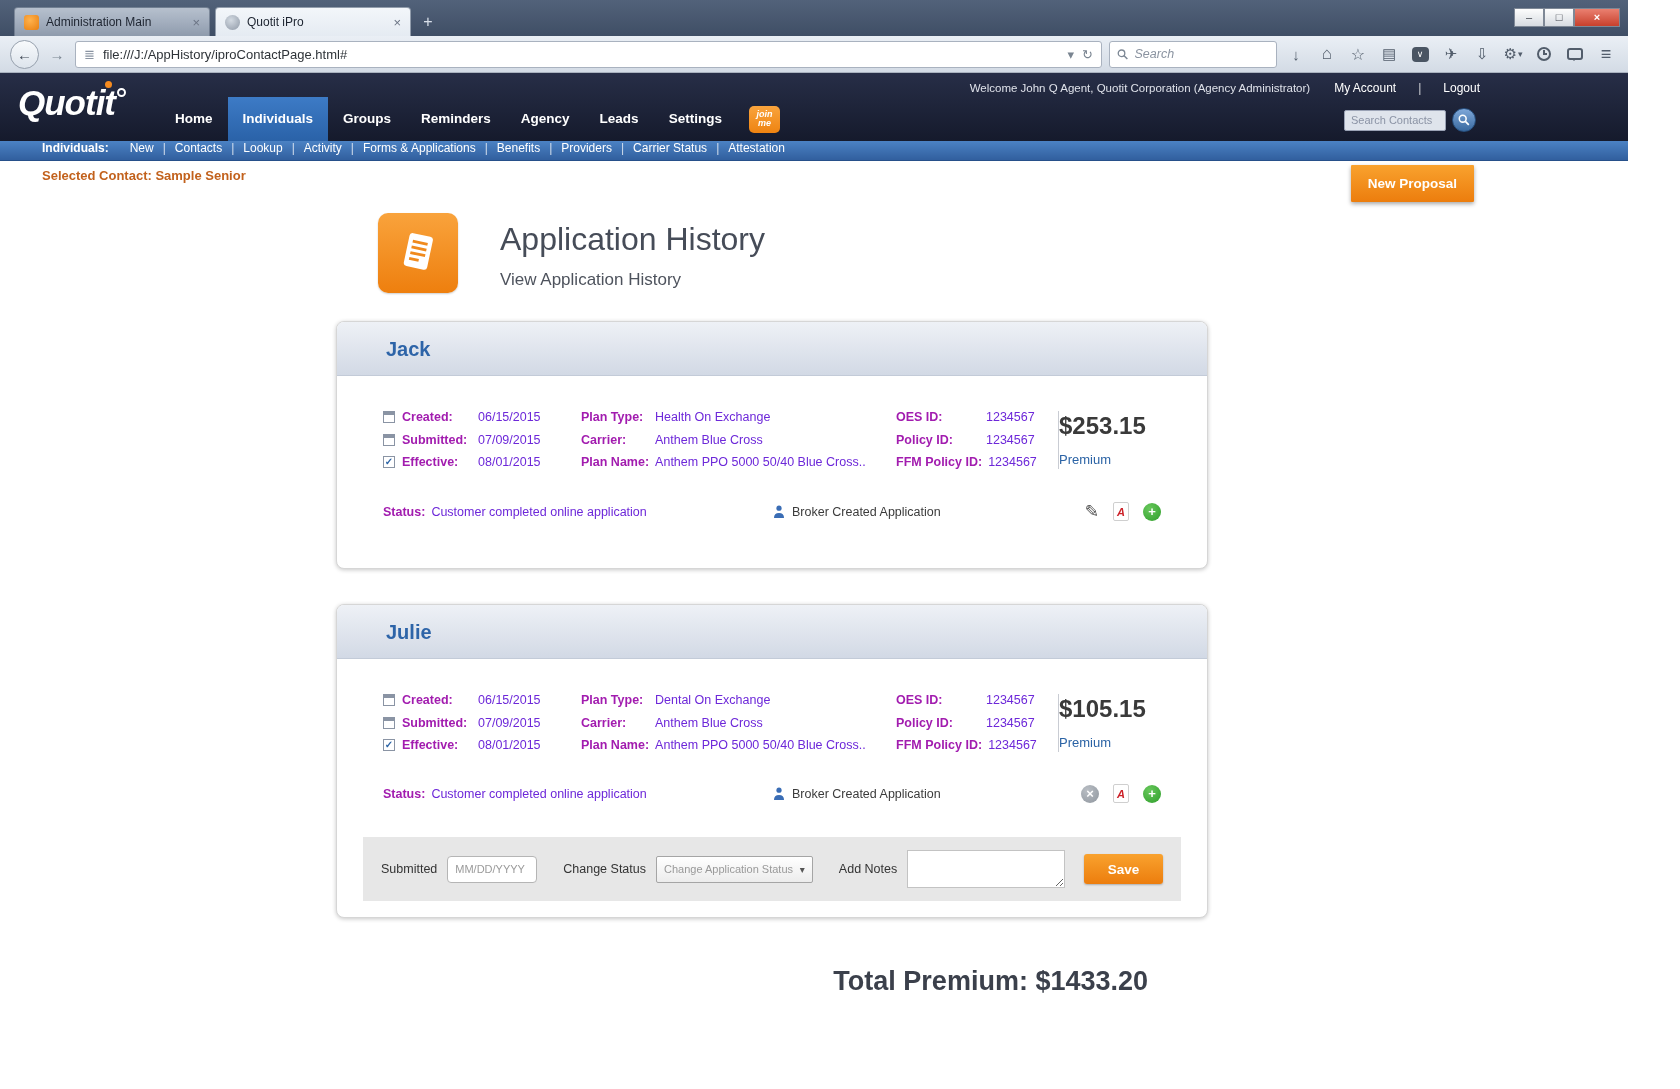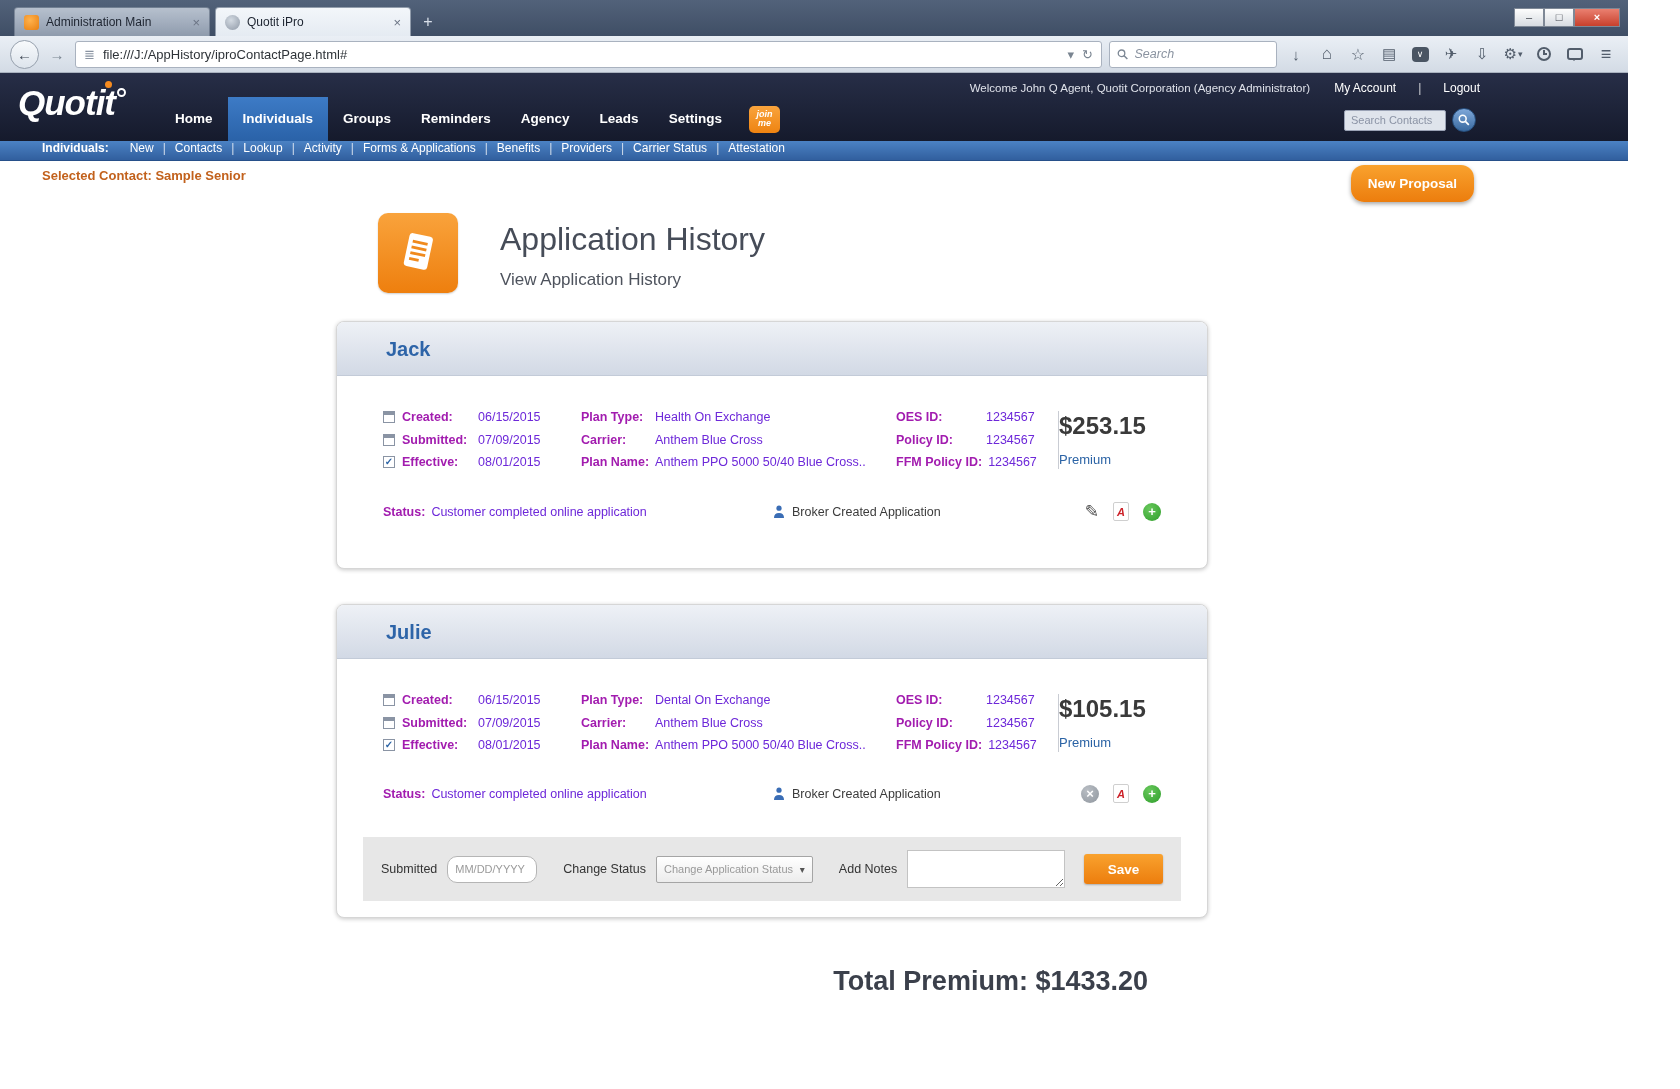--- a/index.html
+++ b/index.html
@@ -60,21 +60,21 @@
   .hdr-search input{width:102px;height:21px;background:#dfe4ec;border:1px solid #9aa2b5;border-radius:2px;padding:0 6px;font-size:11px;font-family:inherit;color:#3c4350;outline:none}
   .hdr-search input::placeholder{color:#8b93a5}
   .hdr-search-btn{width:24px;height:24px;border-radius:50%;background:linear-gradient(#7fa8d9,#39699f);border:1px solid #27507f;display:flex;align-items:center;justify-content:center;cursor:pointer}
 
   .subnav{height:20px;background:linear-gradient(#4b82c4,#315f9e);border-bottom:1px solid #27508a;display:flex;padding-left:42px;font-size:12px;color:#fff;flex:none}
   .subnav-label{font-weight:bold;margin-right:12px}
   .subitem{color:#fff;text-decoration:none;padding:0 9px;cursor:pointer;white-space:nowrap}
 
   .context-row{position:relative;height:44px;flex:none}
   .selected-contact{position:absolute;left:42px;top:7px;font-size:13px;font-weight:bold;color:#c2611c}
-  .new-proposal{position:absolute;right:154px;top:4px;height:37px;padding:0 17px;border:none;border-radius:13px;background:linear-gradient(#f9a22e,#ec7d0d);color:#fff;font-size:13.5px;font-weight:bold;font-family:inherit;box-shadow:0 2px 4px rgba(0,0,0,.35);cursor:pointer}
+  .new-proposal{position:absolute;right:154px;top:4px;height:37px;padding:0 17px;border:none;border-radius:1px;background:linear-gradient(#f9a22e,#ec7d0d);color:#fff;font-size:13.5px;font-weight:bold;font-family:inherit;box-shadow:0 2px 4px rgba(0,0,0,.35);cursor:pointer}
 
   
   .content{width:872px;margin-left:336px}
   .page-head{display:flex;gap:42px;padding-top:8px;margin-bottom:28px}
   .app-icon{margin-left:42px;width:80px;height:80px;border-radius:10px;background:linear-gradient(#f9a33c,#ee7f0e);display:flex;align-items:center;justify-content:center;flex:none;box-shadow:0 1px 2px rgba(0,0,0,.2)}
   .page-head h1{font-size:32px;font-weight:400;color:#464c58;padding-top:8px}
   .subtitle{margin-top:12px;font-size:17px;color:#4e535d}
 
   .card{border:1px solid #d6d6d6;border-radius:8px;background:#fff;box-shadow:0 1px 4px rgba(0,0,0,.22);margin-bottom:35px;overflow:hidden}
   .card-head{height:54px;background:linear-gradient(#eef1f6,#d2d9e5);border-bottom:1px solid #c3cbd8;line-height:54px;padding-left:49px;font-size:20px;font-weight:bold;color:#2d64a8}
@@ -105,21 +105,21 @@
   .s-icons{display:flex;align-items:center;gap:14px}
   .pencil{font-size:17px;color:#4a4a4a;cursor:pointer}
   .pdf{width:16px;height:19px;background:#fff;border:1px solid #cfcfcf;border-radius:2px;display:flex;align-items:center;justify-content:center;cursor:pointer}
   .pdf i{font-style:italic;font-weight:bold;color:#cc2229;font-size:11px}
   .cbtn{width:18px;height:18px;border-radius:50%;color:#fff;font-size:13px;font-weight:bold;display:flex;align-items:center;justify-content:center;cursor:pointer}
   .cplus{background:radial-gradient(circle at 35% 30%,#67c75b,#2f9e2b)}
   .cx{background:radial-gradient(circle at 35% 30%,#b9bec4,#8f969e)}
 
   .form-bar{margin:0 26px 16px;background:#e7e7e7;height:64px;display:flex;align-items:center;padding:0 18px;font-size:12.5px;color:#333}
   .form-bar label{margin-right:10px;white-space:nowrap}
-  .date-input{width:90px;height:27px;border:1px solid #b5b5b5;border-radius:10px;padding:0 7px;font-size:11px;font-family:inherit;color:#333;outline:none;background:#fff}
+  .date-input{width:90px;height:27px;border:1px solid #b5b5b5;border-radius:4px;padding:0 7px;font-size:11px;font-family:inherit;color:#333;outline:none;background:#fff}
   .date-input::placeholder{color:#9a9a9a}
   .gap{margin-left:26px}
   .fake-select{width:166px;height:27px;background:linear-gradient(#fff,#ececec);border:1px solid #a5a5a5;border-radius:2px;display:flex;align-items:center;padding:0 7px;cursor:pointer}
   .sel-text{flex:1;font-size:11px;color:#999;white-space:nowrap;overflow:hidden}
   .sel-caret{font-size:10px;color:#555}
   .notes{width:168px;height:38px;border:1px solid #c3c3c3;background:#fff;resize:both;font-family:inherit;font-size:12px;outline:none}
   .save{margin-left:19px;width:84px;height:30px;border:none;border-radius:3px;background:linear-gradient(#f9a22e,#ec7d0d);color:#fff;font-size:13.5px;font-weight:bold;font-family:inherit;cursor:pointer;box-shadow:0 1px 2px rgba(0,0,0,.25)}
 
   .total{margin-top:48px;text-align:right;padding-right:60px;font-size:27px;font-weight:bold;color:#3b404b}
 </style>

